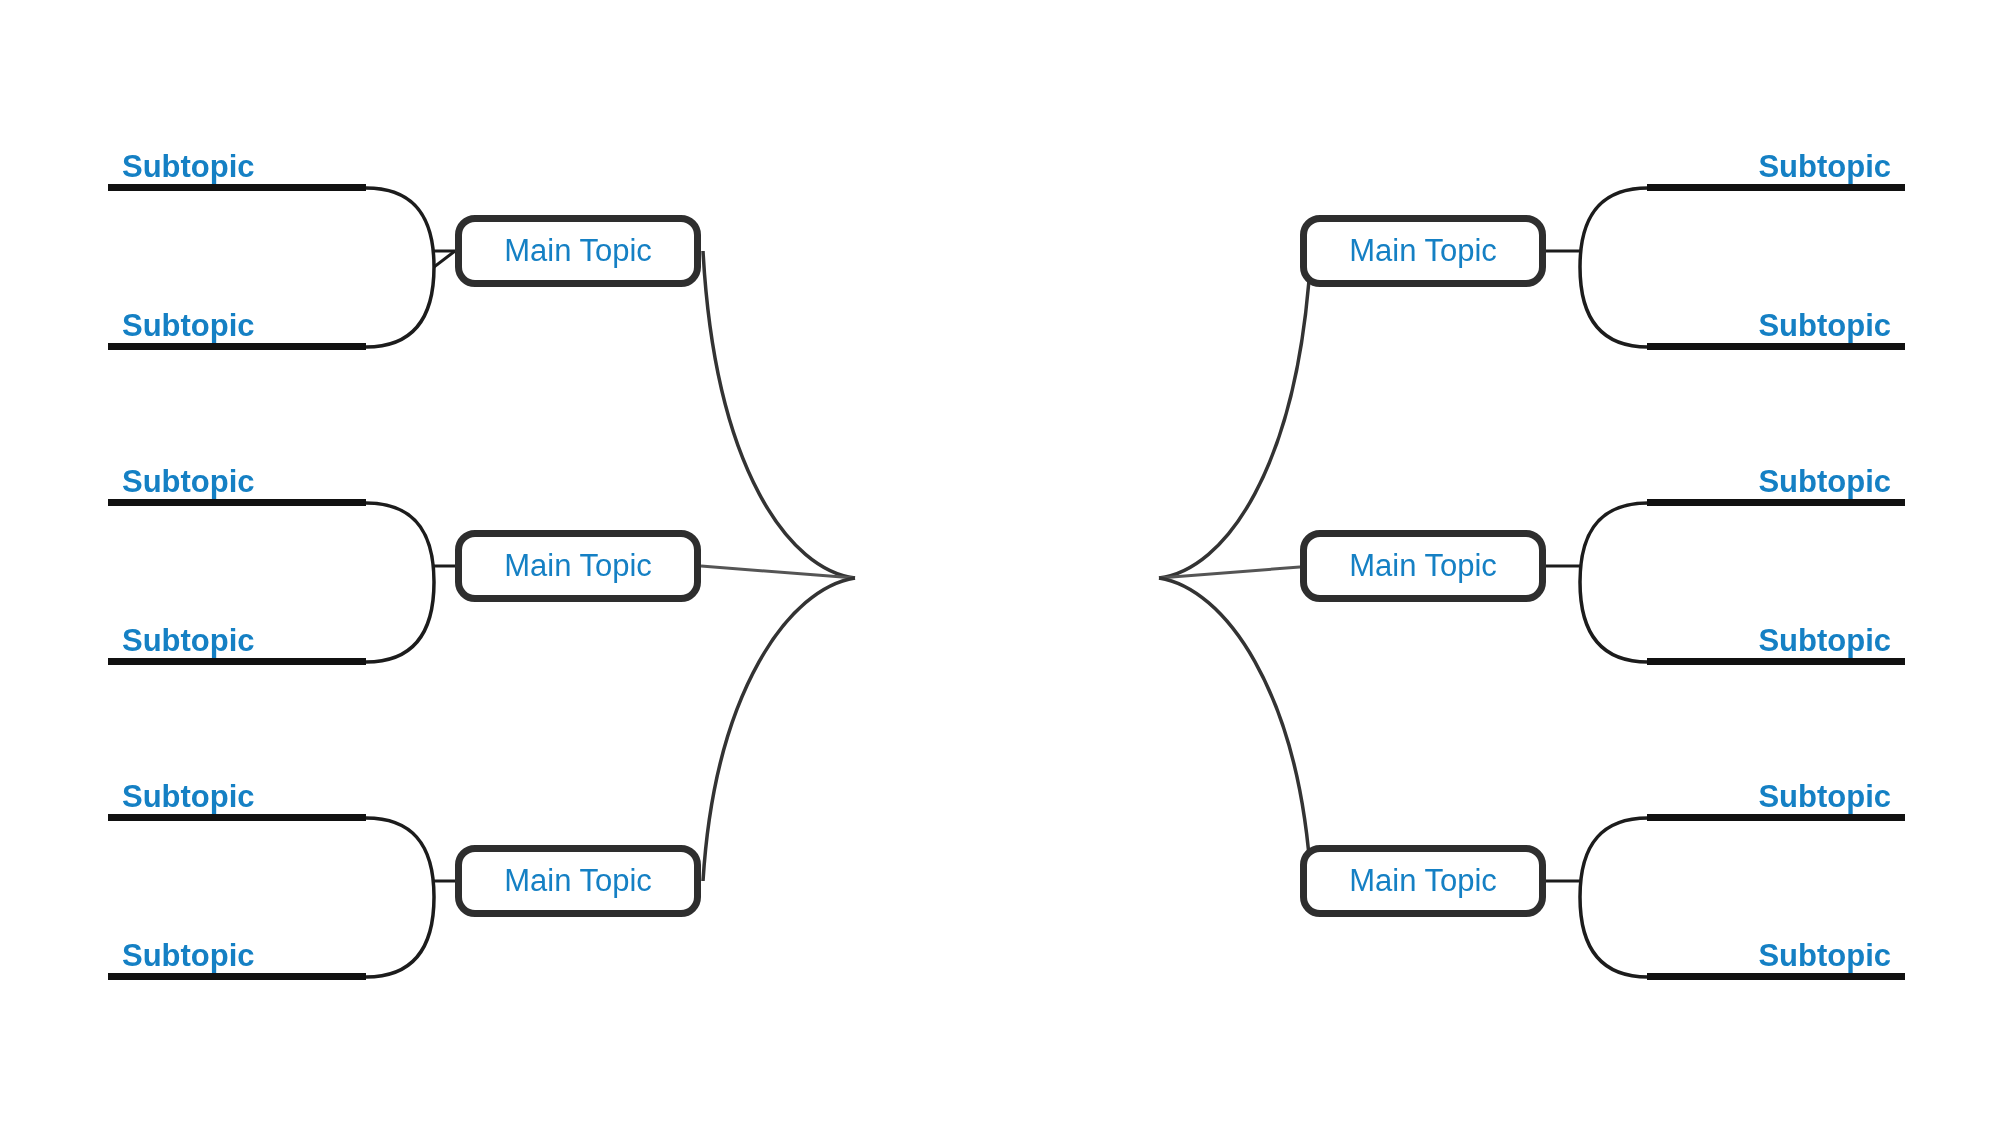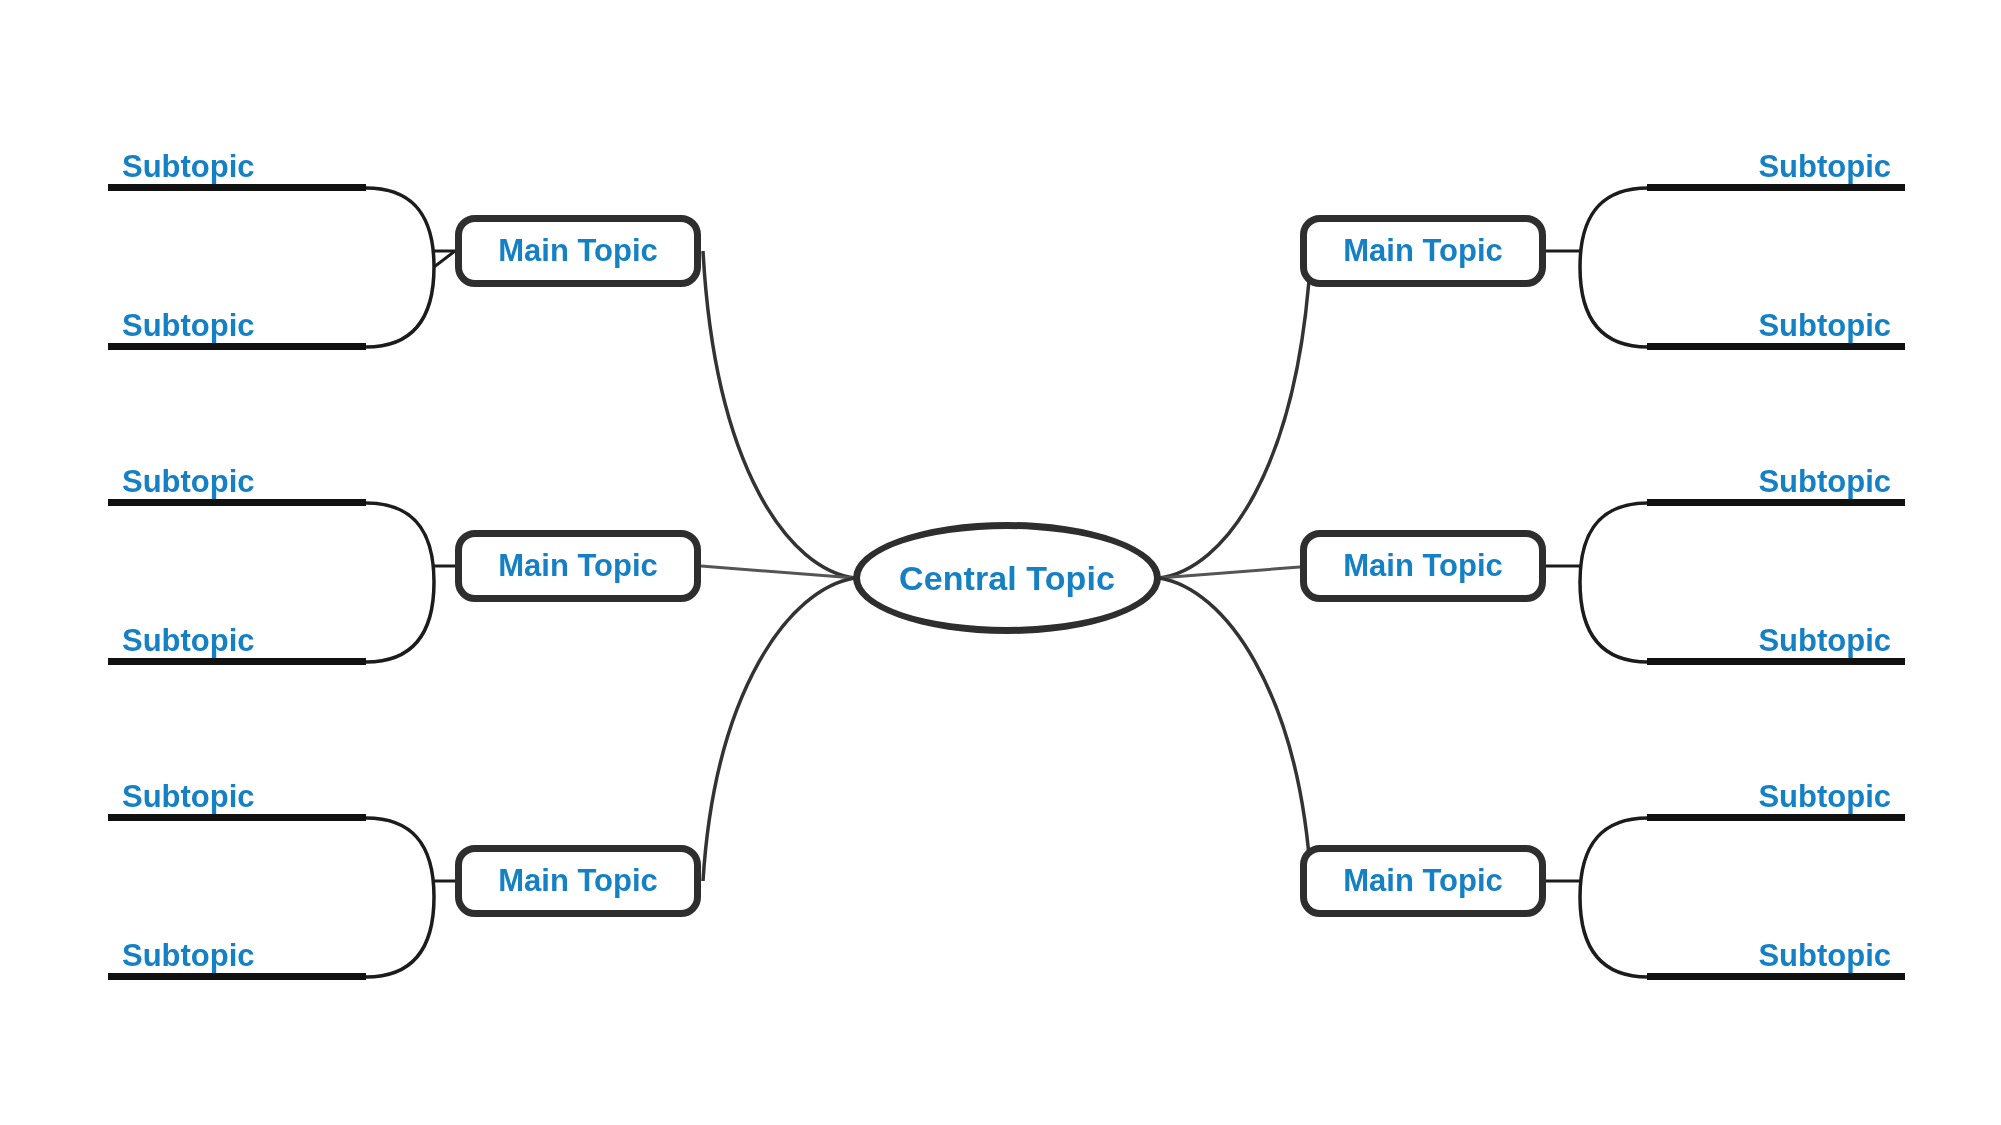--- a/index.html
+++ b/index.html
@@ -62,21 +62,21 @@
     background: #ffffff;
     box-sizing: border-box;
     display: flex;
     align-items: center;
     justify-content: center;
     z-index: 5;
   }
   .main-label {
     color: #1580c4;
     font-size: 31px;
-    font-weight: bold;
+    font-weight: normal;
     white-space: nowrap;
   }
 
   
   .main-l0 { left: 455px;  top: 215px; }
   .main-l1 { left: 455px;  top: 530px; }
   .main-l2 { left: 455px;  top: 845px; }
   
   .main-r0 { left: 1300px; top: 215px; }
   .main-r1 { left: 1300px; top: 530px; }
@@ -153,23 +153,20 @@
 
     <path d="M 1648,503 C 1604,503 1580,527 1580,582
              C 1580,637 1604,662 1648,662" fill="none" stroke="#1c1c1c" stroke-width="3.5"></path>
     <line x1="1580" y1="566" x2="1546" y2="566" stroke="#1c1c1c" stroke-width="3"></line>
 
     <path d="M 1648,818 C 1604,818 1580,842 1580,897
              C 1580,952 1604,977 1648,977" fill="none" stroke="#1c1c1c" stroke-width="3.5"></path>
     <line x1="1580" y1="881" x2="1546" y2="881" stroke="#1c1c1c" stroke-width="3"></line>
   </svg>
 
-  <div class="central-node">
-    <span class="central-label">Central Topic</span>
-  </div>
 
   <div class="main-node main-l0">
     <span class="main-label">Main Topic</span>
   </div>
   <div class="main-node main-l1">
     <span class="main-label">Main Topic</span>
   </div>
   <div class="main-node main-l2">
     <span class="main-label">Main Topic</span>
   </div>

